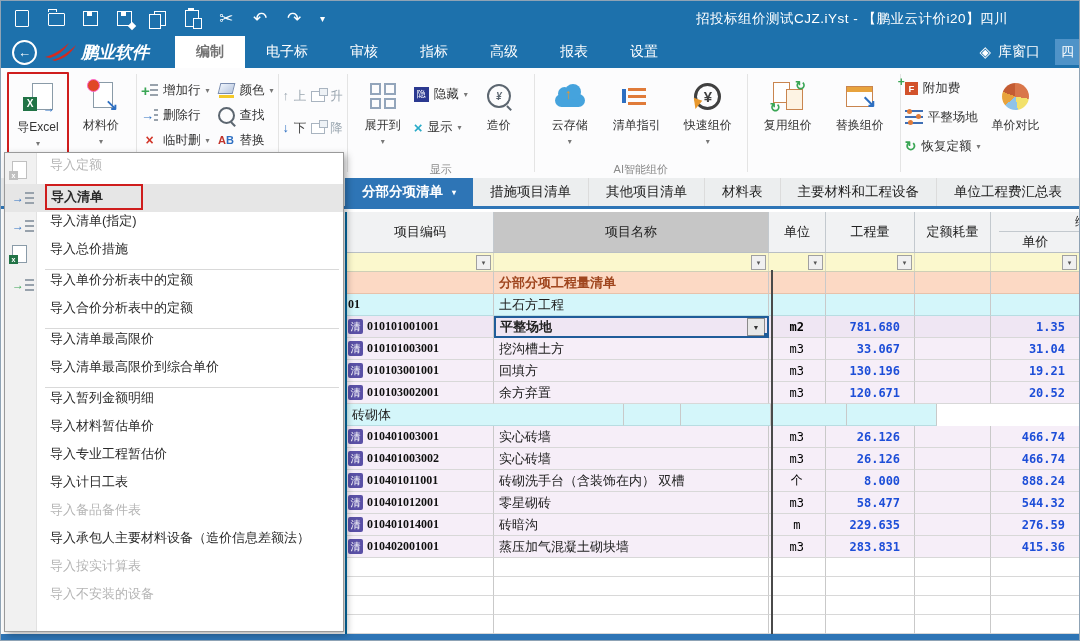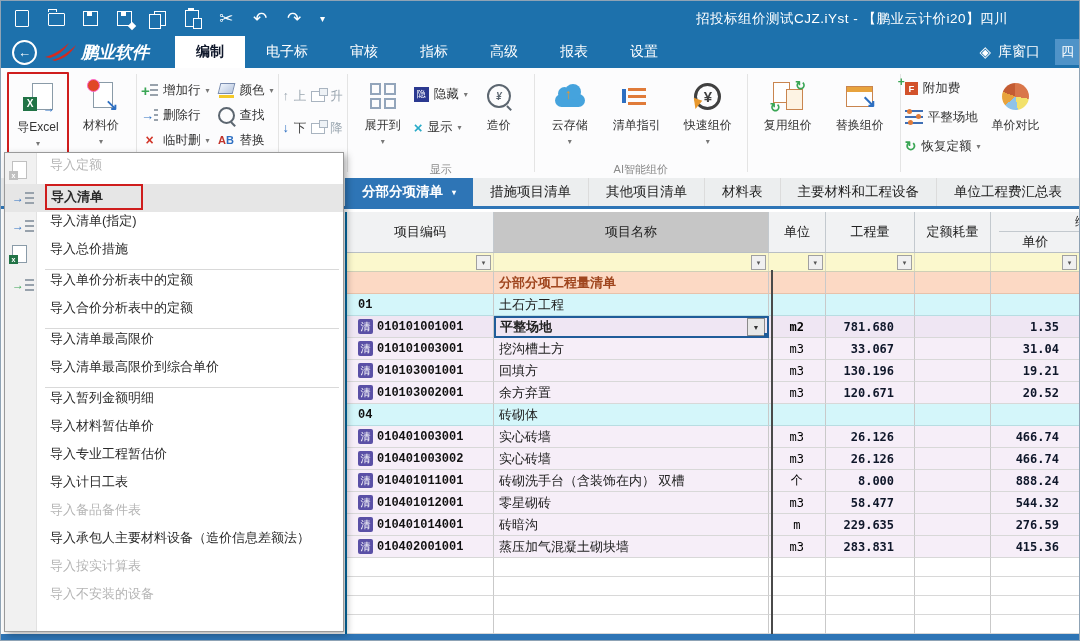--- a/index.html
+++ b/index.html
@@ -25,21 +25,21 @@
   .i-paste::after{content:"";position:absolute;right:-4px;bottom:-3px;width:7px;height:9px;border:1.4px solid #fff;background:#1d71ac}
   .qa-more{font-size:10px;color:#fff;margin-left:4px}
   .doc-title{position:absolute;right:72px;top:10px;font-size:13.5px;color:#fff;letter-spacing:.5px}
   
   .navbar{position:absolute;top:36px;left:0;right:0;height:32px;background:#1d71ac;display:flex;align-items:stretch;color:#fff}
   .back-btn{width:21px;height:21px;border:2px solid #fff;border-radius:50%;display:flex;align-items:center;justify-content:center;font-size:13px;font-weight:bold;margin:4px 6px 0 12px;line-height:1}
   .logo{margin-top:6px}
   .brand{font-size:17px;font-weight:bold;font-style:italic;display:flex;align-items:center;margin:0 26px 0 4px}
   .nav-tabs{display:flex;align-items:stretch}
   .nav-tab{padding:0 21px;display:flex;align-items:center;font-size:14px;cursor:default}
-  .nav-tab.active{background:#fff;color:#0f172a;font-weight:bold}
+  .nav-tab.active{background:#fff;color:#737373;font-weight:bold}
   .nav-right{margin-left:auto;display:flex;align-items:center;gap:7px}
   .lib-label{font-size:14px}
   .diam{font-size:15px}
   .corner-box{width:25px;height:26px;background:#4f93c8;display:flex;align-items:center;justify-content:center;font-size:13px;margin-left:8px}
   
   .ribbon{position:absolute;top:68px;left:0;right:0;height:110px;background:#fcfcfd;border-bottom:1px solid #d5d5d5;display:flex;align-items:stretch;padding-left:2px}
   .grp{position:relative;display:flex;align-items:flex-start;padding:2px 3px 14px 3px}
   .grp-label{position:absolute;bottom:1px;left:0;right:0;text-align:center;font-size:11px;color:#8a8a8a}
   .grp-sep{width:1px;background:#e4e4e4;margin:6px 1px}
   .rb-big{width:62px;display:flex;flex-direction:column;align-items:center;padding-top:8px;font-size:12px;color:#333;cursor:default}
@@ -116,25 +116,25 @@
   .ph-bot{height:20px;display:flex;align-items:center;justify-content:center;font-size:13px;color:#222}
   .g-filter{height:18px;display:flex;background:#fbf8cd;border-bottom:1px solid #cfcfb6;flex:0 0 auto}
   .fcell{position:relative;border-right:1px solid #d8d8c2;box-sizing:border-box}
   .fdrop{position:absolute;right:2px;top:2px;width:13px;height:13px;border:1px solid #a0a0a0;background:#f0f0f0;font-size:7px;color:#555;display:flex;align-items:center;justify-content:center}
   .g-row{height:22px;display:flex;flex:0 0 auto;font-size:13px}
   .cell{display:flex;align-items:center;border-right:1px solid #c9c9c9;border-bottom:1px solid #d8d8d8;box-sizing:border-box;overflow:hidden;white-space:nowrap}
   .row-sec .cell{background:#fcd9c4;border-bottom-color:#e7c2ab}
   .row-sec .cell.c-name{color:#a0461f;font-weight:bold}
   .row-ch .cell{background:#d4f6fa;border-bottom-color:#b8dde2;color:#222}
   .row-it .cell{background:#f6eef8}
-  .cell.c-code{padding-left:11px;gap:4px;font-family:Liberation Mono, monospace;font-size:12px;font-weight:bold;color:#111}
+  .cell.c-code{padding-left:1px;gap:4px;font-family:Liberation Serif, serif;font-size:12px;font-weight:bold;color:#111}
   .chip{width:15px;height:15px;background:#5a50a6;color:#fff;font-size:10px;border-radius:2px;display:inline-flex;align-items:center;justify-content:center;flex:0 0 auto;font-weight:normal}
   .cell.c-name{padding-left:5px;color:#222}
   .cell.c-unit{justify-content:center;font-family:"DejaVu Sans Mono",monospace;font-size:12px}
-  .cell.c-qty,.cell.c-price{justify-content:flex-end;padding-right:20px;font-family:"DejaVu Sans Mono",monospace;font-size:12px;font-weight:bold;color:#0f172a}
+  .cell.c-qty,.cell.c-price{justify-content:flex-end;padding-right:14px;font-family:"DejaVu Sans Mono",monospace;font-size:12px;font-weight:bold;color:#1d4ed8}
   .row-sel .cell{background:#efe6f3}
   .row-sel .cell.c-name{border:2px solid #1f5c99;font-weight:bold;position:relative;padding-left:4px;justify-content:space-between;padding-right:2px}
   .row-sel .cell.c-name::after{content:"";position:absolute;right:-3px;bottom:-3px;width:6px;height:6px;background:#1f5c99}
   .combo{width:16px;height:16px;border:1px solid #8a8a8a;background:#e8e8e8;display:flex;align-items:center;justify-content:center;font-size:7px;color:#333;flex:0 0 auto}
   .row-sel .c-unit,.row-sel .c-qty,.row-sel .c-price{font-weight:bold}
   .g-empty{flex:1;display:flex;flex-direction:column}
   .g-empty .g-row{flex:1;height:auto}
   .g-empty .cell{background:#fff}
   .colline{position:absolute;left:424px;top:58px;bottom:0;width:2px;background:#4a4a4a;z-index:3}
   .bottom-edge{position:absolute;left:0;right:0;bottom:0;height:7px;background:#2e75b6;z-index:4}
@@ -521,21 +521,20 @@
         <span class="chip">清</span>
         <span>010103002001</span>
       </div>
     <div class="cell c-name">余方弃置</div>
     <div class="cell c-unit">m3</div>
     <div class="cell c-qty">120.671</div>
     <div class="cell c-quota"></div>
     <div class="cell c-price">20.52</div>
   </div>
   <div class="g-row row-ch">
-    <div class="cell c-code">04</div>
     <div class="cell c-name">砖砌体</div>
     <div class="cell c-unit"></div>
       <div class="cell c-qty"></div>
       <div class="cell c-quota"></div>
       <div class="cell c-price"></div>
   </div>
   <div class="g-row row-it">
     <div class="cell c-code">
         <span class="chip">清</span>
         <span>010401003001</span>

